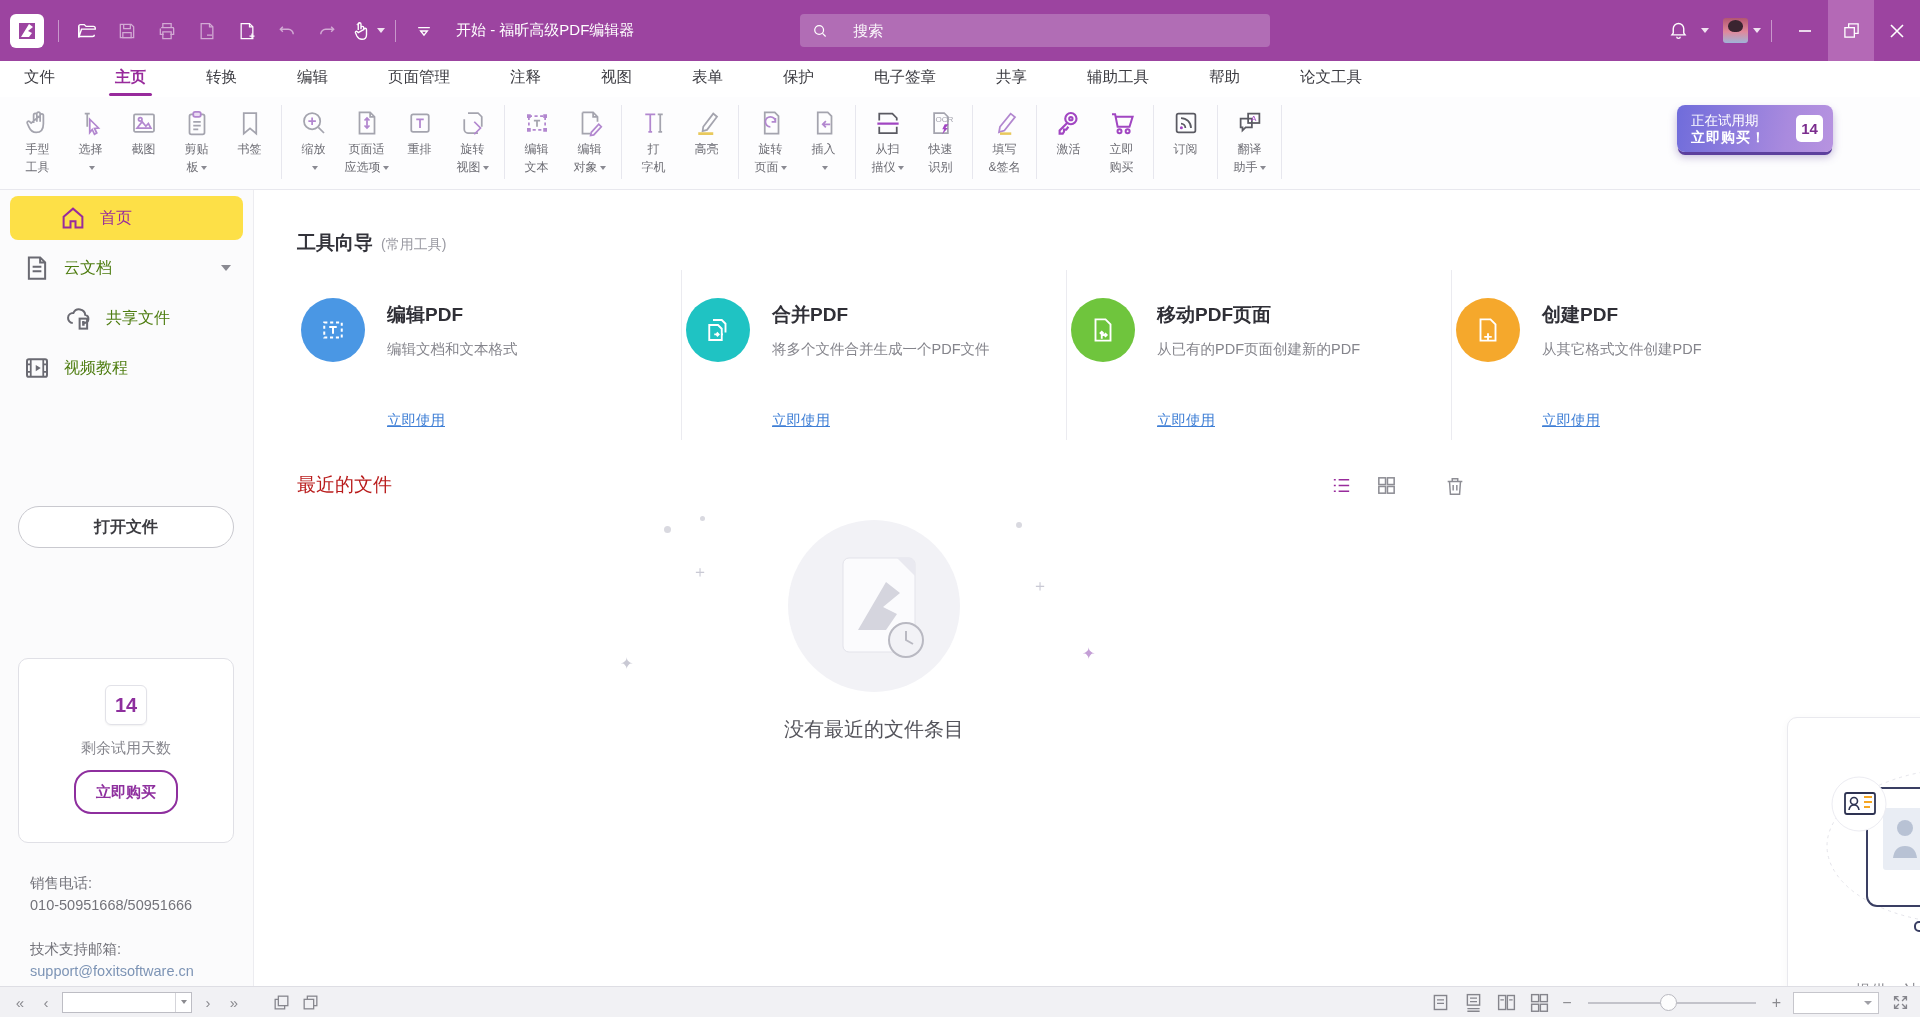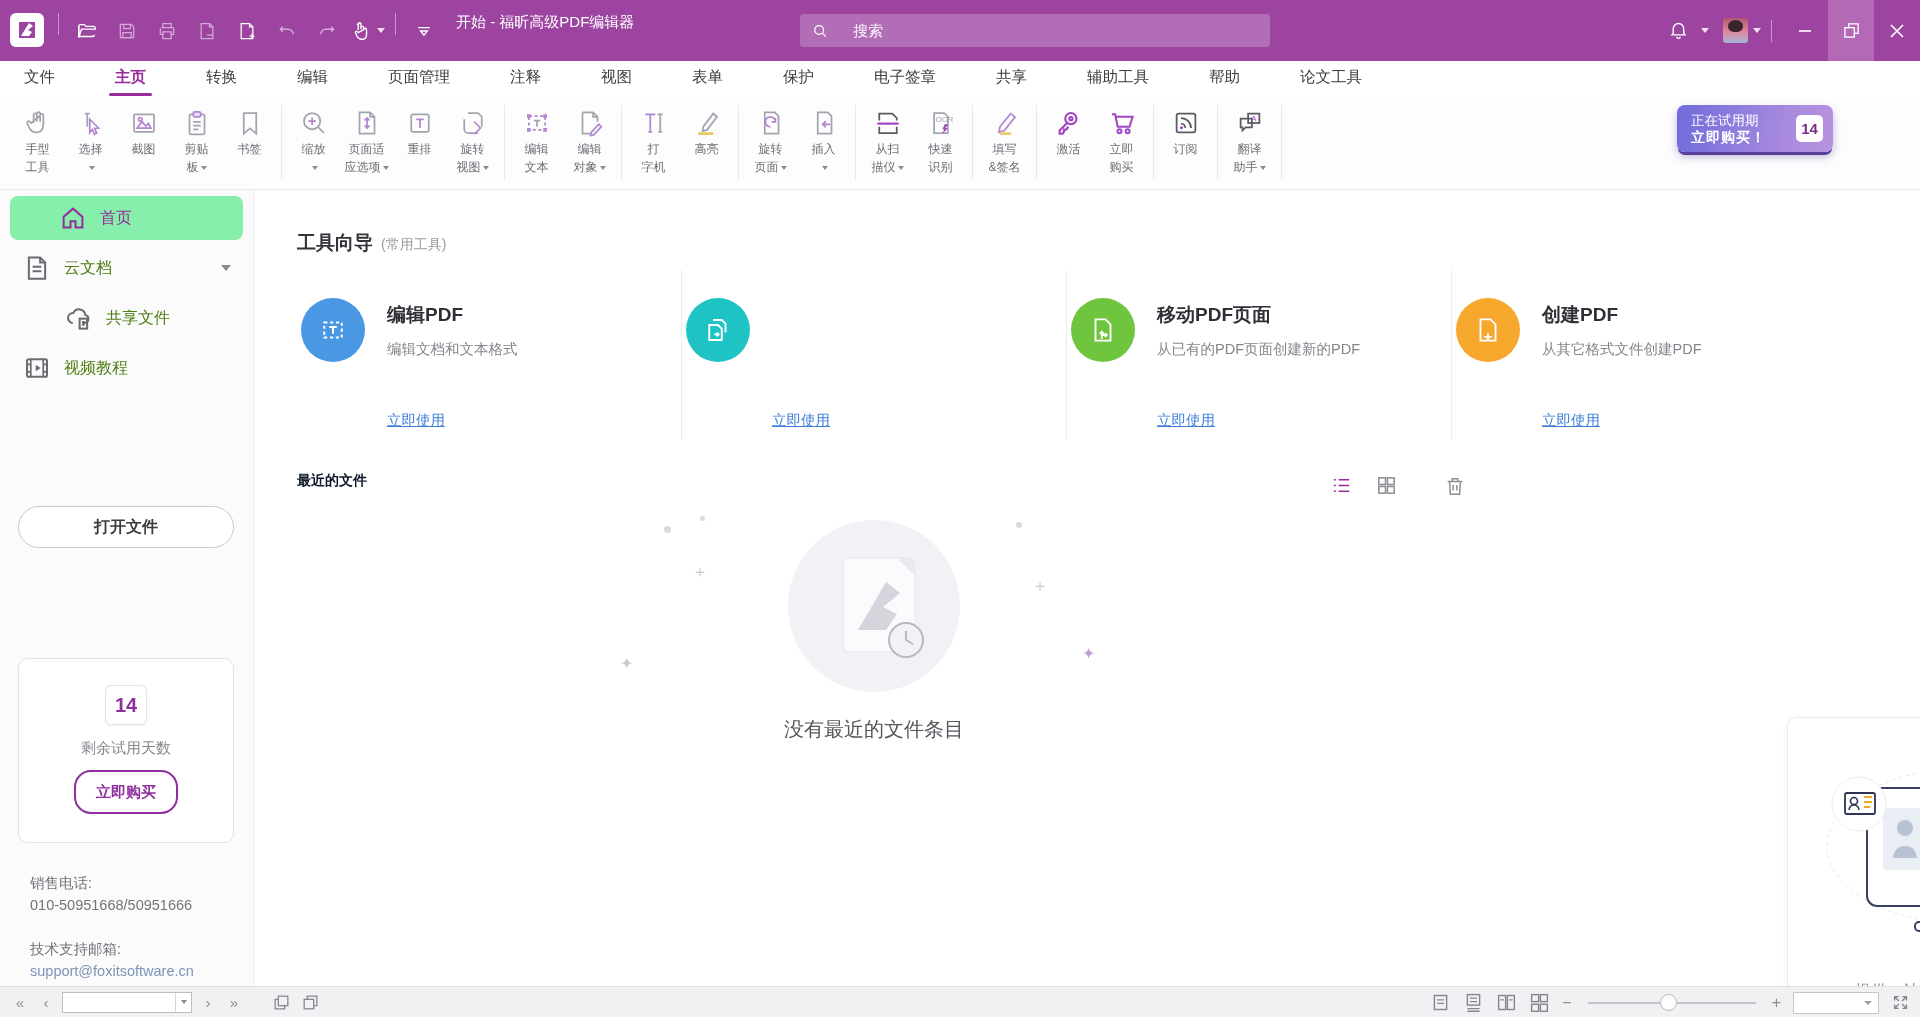--- a/index.html
+++ b/index.html
@@ -1,20 +1,20 @@
 <!DOCTYPE html>
 <html><head>
 <meta charset="utf-8">
 <style>
   * { margin:0; padding:0; box-sizing:border-box; }
   html,body { width:1920px; height:1017px; overflow:hidden; font-family:"Liberation Sans","DejaVu Sans",sans-serif; background:#fff; }
 
   
   .titlebar { position:absolute; left:0; top:0; width:1920px; height:61px; background:#9c44a0; display:flex; align-items:center; color:#fff; }
-  .tb-left { display:flex; gap:4px; padding-left:10px; }
+  .tb-left { display:flex; align-items:center; gap:4px; padding-left:10px; }
   .tb-btn { width:36px; height:36px; display:flex; align-items:center; justify-content:center; border-radius:3px; }
   .tb-btn svg { display:block; }
   .tb-sep { width:1px; height:22px; background:rgba(255,255,255,.45); margin:0 6px; }
   .tb-logo { width:34px; height:34px; background:#fff; border-radius:6px; display:flex; align-items:center; justify-content:center; margin-right:4px; }
   .tb-title { font-size:15px; color:#fff; margin-left:10px; white-space:nowrap; }
   .tb-dim { opacity:.55; }
   .search-box { position:absolute; left:800px; top:14px; width:470px; height:33px; background:rgba(255,255,255,.22); border-radius:4px; display:flex; align-items:center; padding:0 12px; gap:25px; }
   .search-box input { background:transparent; border:none; outline:none; color:#fff; font-size:15px; width:100%; }
   .search-box input::placeholder { color:rgba(255,255,255,.95); }
   .tb-right { position:absolute; right:0; top:0; height:61px; display:flex; align-items:center; }
@@ -39,21 +39,21 @@
   .rb-arrow { display:inline-block; width:0; height:0; border-left:3.5px solid transparent; border-right:3.5px solid transparent; border-top:4px solid #8a8a92; vertical-align:middle; margin-left:2px; }
   .trial-badge { position:absolute; right:87px; top:105px; width:156px; height:47px; border-radius:8px; background:linear-gradient(100deg,#6f6cdb 0%,#a98ade 70%,#b793e0 100%); box-shadow:0 4px 0 -1px #5c3f9d, 0 5px 8px rgba(90,60,150,.35); display:flex; align-items:center; padding:0 10px 0 14px; color:#fff; cursor:pointer; }
   .trial-badge .txt { flex:1; font-size:13.5px; line-height:17px; }
   .trial-badge .txt b { font-size:14px; letter-spacing:1px; }
   .trial-days { width:27px; height:27px; background:#fff; border-radius:5px; color:#7b2d8e; font-weight:bold; font-size:15px; display:flex; align-items:center; justify-content:center; }
   .scroll-up-arrow { position:absolute; right:6px; top:194px; width:0; height:0; border-left:5px solid transparent; border-right:5px solid transparent; border-bottom:6px solid #b0b0b8; }
 
   
   .sidebar { position:absolute; left:0; top:190px; width:254px; height:796px; background:#fbfbfc; border-right:1px solid #ececf0; }
   .sb-item { display:flex; align-items:center; gap:12px; height:44px; margin:6px 10px; padding:0 12px; border-radius:8px; font-size:16px; color:#4d7c0f; cursor:pointer; }
-  .sb-item.active { background:#86efac; color:#982b9c;padding-left:48px; }
+  .sb-item.active { background:#fde047; color:#982b9c;padding-left:48px; }
   .sb-item .chev { margin-left:auto; width:0; height:0; border-left:5px solid transparent; border-right:5px solid transparent; border-top:6px solid #8a8a92; }
   .sb-item.indent { margin-left:52px; }
   .open-file-btn { position:absolute; left:18px; top:316px; width:216px; height:42px; border:1px solid #c9c9cf; border-radius:21px; background:#fff; font-size:16px; font-weight:bold; color:#3b3b40; display:flex; align-items:center; justify-content:center; cursor:pointer; }
   .trial-box { position:absolute; left:18px; top:468px; width:216px; height:185px; border:1px solid #e0e0e6; border-radius:10px; background:#fff; display:flex; flex-direction:column; align-items:center; }
   .trial-box .days { margin-top:26px; width:42px; height:40px; border:1px solid #e2e2e8; border-radius:6px; box-shadow:0 1px 2px rgba(0,0,0,.06); color:#8e2f9e; font-size:20px; font-weight:bold; display:flex; align-items:center; justify-content:center; }
   .trial-box .lbl { margin-top:14px; font-size:15px; color:#85858c; }
   .trial-box .buy { margin-top:12px; width:104px; height:44px; border:2px solid #8e2f9e; border-radius:17px; color:#8e2f9e; font-size:15px; font-weight:bold; display:flex; align-items:center; justify-content:center; background:#fff; cursor:pointer; }
   .contact { position:absolute; left:30px; top:682px; font-size:14.5px; color:#73737a; line-height:22px; }
   .contact .email { color:#7d94b5; }
   .contact .blk { margin-bottom:22px; }
@@ -65,21 +65,21 @@
   .sec-sub { font-size:14px; color:#9a9aa2; }
   .cards { position:absolute; left:43px; top:80px; width:1540px; height:170px; display:flex; }
   .card { width:385px; position:relative; border-right:1px solid #ebebf0; padding:28px 0 0 0; }
   .card:last-child { border-right:none; }
   .card .row { display:flex; gap:22px; padding-left:4px; }
   .card .circle { width:64px; height:64px; border-radius:50%; display:flex; align-items:center; justify-content:center; flex:0 0 64px; }
   .card h3 { font-size:19px; color:#2f2f36; font-weight:bold; margin-top:4px; }
   .card .desc { font-size:14.5px; color:#85858c; margin-top:12px; }
   .card .use { position:absolute; left:90px; top:141px; font-size:14.5px; color:#3f7fd6; text-decoration:underline; cursor:pointer; }
 
-  .recent-head { position:absolute; left:43px; top:282px; font-size:14px; font-weight:bold; color:#0f172a; }
+  .recent-head { position:absolute; left:43px; top:282px; font-size:19px; font-weight:normal; color:#b91c1c; }
   .recent-tools { position:absolute; left:1076px; top:284px; display:flex; align-items:center; gap:22px; }
   .recent-tools .ticon { cursor:pointer; display:flex; }
   .trash-gap { margin-left:24px; }
 
   .empty { position:absolute; left:380px; top:330px; width:480px; text-align:center; }
   .empty-circle { width:172px; height:172px; border-radius:50%; background:#f2f2f6; margin:0 auto; position:relative; }
   .empty-title { font-size:20px; color:#55555c; margin-top:24px; }
   .empty-desc { font-size:14.5px; color:#8d8d94; margin-top:16px; }
   .spark { position:absolute; font-size:16px; color:#c9c9d4; }
   .spark.purple { color:#c49fd6; }
@@ -569,20 +569,24 @@
         <span class="use">立即使用</span>
       </div>
       <div class="card">
         <div class="row">
           <div class="circle" style="background: rgb(31, 195, 195);">
             <svg width="30" height="30" viewBox="0 0 24 24" fill="none" stroke="#fff" stroke-width="1.5">
               <path d="M8 4h7l3 3v7"></path>
               <path d="M5 8h7l3 3v9H5z"></path>
               <path d="M9 15.5h3M11 14l1.5 1.5L11 17M16 15.5h-1.5"></path>
             </svg>
+          </div>
+          <div>
+            <h3>合并PDF</h3>
+            <div class="desc">将多个文件合并生成一个PDF文件</div>
           </div>
         </div>
         <span class="use">立即使用</span>
       </div>
       <div class="card">
         <div class="row">
           <div class="circle" style="background: rgb(111, 197, 61);">
             <svg width="30" height="30" viewBox="0 0 24 24" fill="none" stroke="#fff" stroke-width="1.5">
               <path d="M6 3.5h8l4 4V20.5H6z"></path>
               <path d="M13 16h4M15.5 14.5 17 16l-1.5 1.5M13 19v-6M11.5 15 13 13.5 14.5 15" transform="translate(-2,0)"></path>

